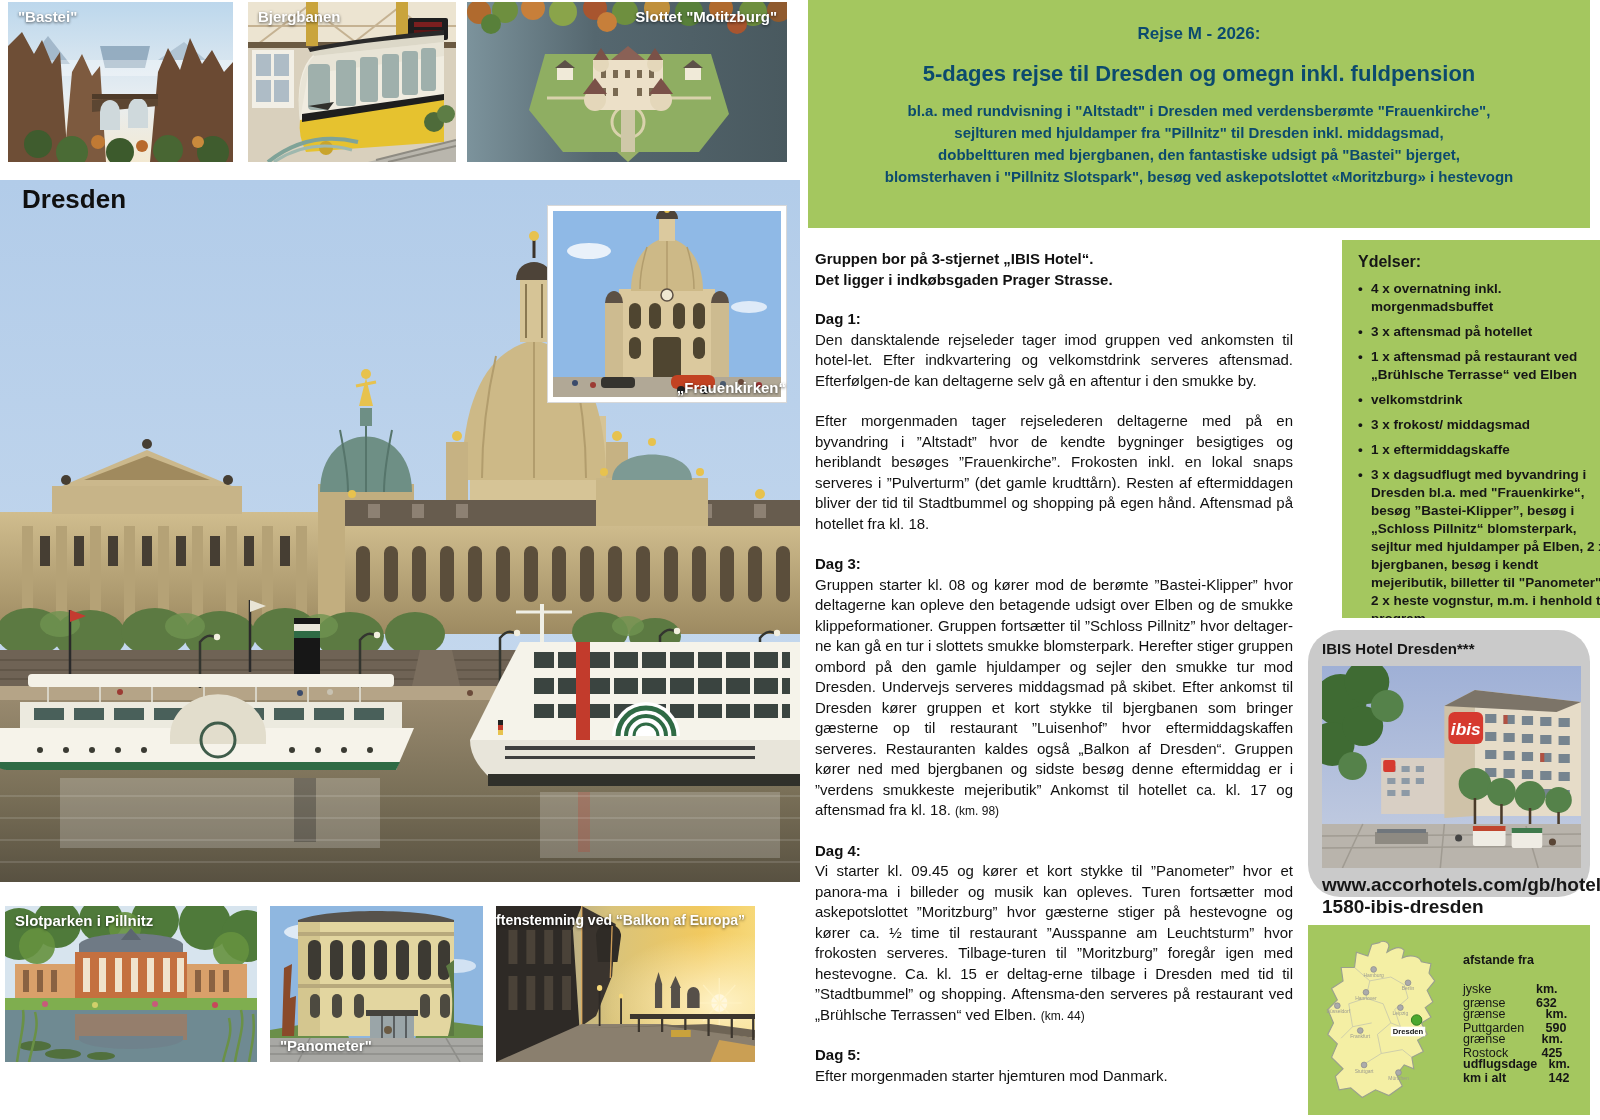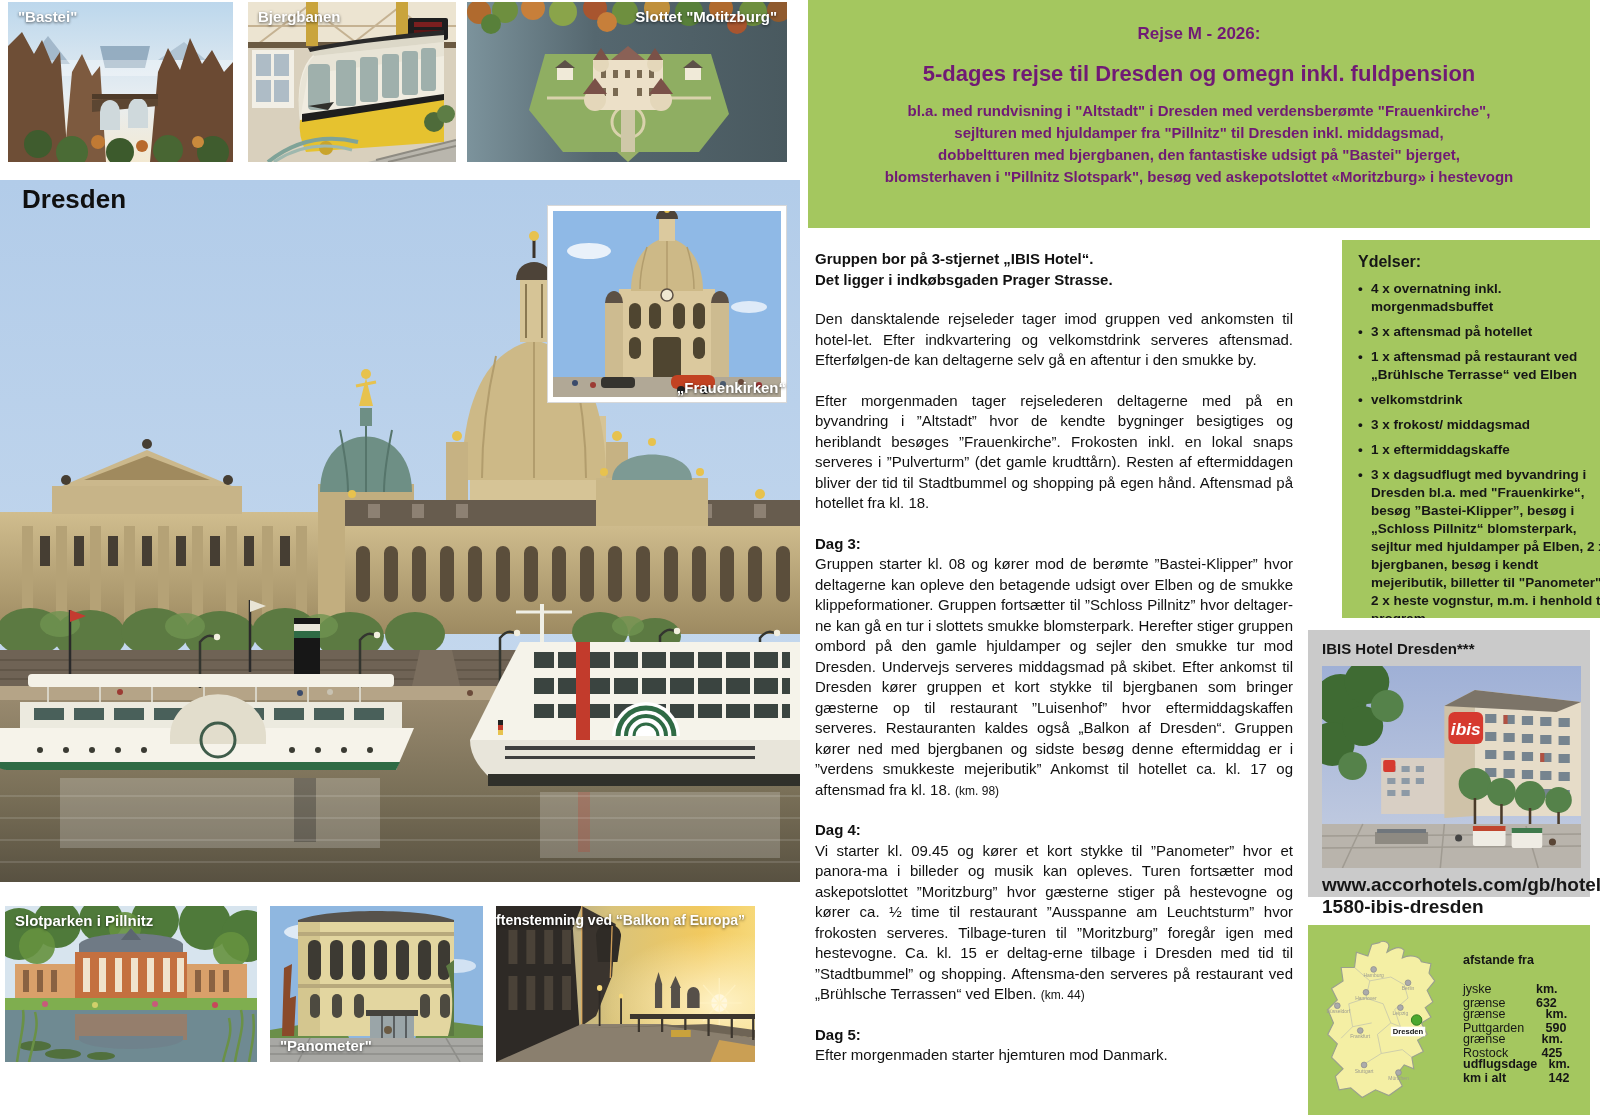--- a/index.html
+++ b/index.html
@@ -26,21 +26,21 @@
   #inset .cap{bottom:6px;right:0;font-size:15px;}
 
   
   #ph-pillnitz{left:5px;top:906px;width:252px;height:156px;}
   #ph-panometer{left:270px;top:906px;width:213px;height:156px;}
   #ph-balkon{left:496px;top:906px;width:259px;height:156px;}
   #ph-balkon .cap{font-size:14px;}
 
   
   #green-header{position:absolute;left:808px;top:0;width:782px;height:228px;
-                background:var(--green);text-align:center;color:#701a75;}
+                background:var(--green);text-align:center;color:#0c4a6e;}
   #green-header .kicker{padding-top:24px;font-size:17px;font-weight:bold;}
   #green-header .title{margin-top:17px;font-size:22px;font-weight:bold;}
   #green-header .sub{margin-top:13px;font-size:15px;font-weight:bold;line-height:22px;}
 
   
   #main-text{position:absolute;left:815px;top:248px;width:478px;font-size:15px;
              line-height:20.5px;text-align:justify;color:#111;}
   #main-text .intro{font-weight:bold;line-height:21px;text-align:left;}
   .section{margin-top:19px;}
   .sec-title{font-weight:bold;}
@@ -49,21 +49,21 @@
   
   #ydelser{position:absolute;left:1310px;top:240px;width:280px;height:378px;
            background:var(--green);box-sizing:border-box;padding:13px 10px 0 16px;overflow:hidden;margin-left:32px;}
   #ydelser .y-title{font-weight:bold;font-size:16px;}
   #ydelser ul{list-style:none;margin:9px 0 0 0;padding:0;}
   #ydelser li{position:relative;padding-left:13px;font-weight:bold;font-size:13.5px;
               line-height:18px;margin-bottom:7px;}
   #ydelser li::before{content:"\2022";position:absolute;left:0;top:0;}
 
   
-  #hotel-box{position:absolute;left:1308px;top:630px;width:282px;height:267px;background:#cacaca;}
+  #hotel-box{position:absolute;left:1308px;top:630px;width:282px;height:267px;background:#cacaca;border-radius:32px;}
   #hotel-box .h-title{position:absolute;left:14px;top:10px;font-weight:bold;font-size:15px;}
   #hotel-photo{position:absolute;left:14px;top:36px;width:259px;height:202px;}
   #hotel-box .h-url{position:absolute;left:14px;top:244px;font-weight:bold;font-size:19px;}
 
   
   #map-box{position:absolute;left:1308px;top:925px;width:282px;height:190px;background:var(--green);}
   #map-svg{position:absolute;left:10px;top:10px;width:138px;height:172px;}
   .dist{position:absolute;left:155px;width:118px;font-size:12.5px;display:flex;
         justify-content:space-between;}
   .dist .dv{font-weight:bold;}
@@ -760,20 +760,21 @@
       <div>blomsterhaven i "Pillnitz Slotspark", besøg ved askepotslottet «Moritzburg» i hestevogn</div>
     </div>
   </div>
 
   <div id="main-text">
     <div class="intro">
       <div>Gruppen bor på 3-stjernet „IBIS Hotel“.</div>
       <div>Det ligger i indkøbsgaden Prager Strasse.</div>
     </div>
     <div class="section">
+      <div class="sec-title">Dag 1:</div>
       <div class="sec-body"><span>Den dansktalende rejseleder tager imod gruppen ved ankomsten til hotel-let. Efter indkvartering og velkomstdrink serveres  aftensmad. Efterfølgen-de kan deltagerne selv gå en aftentur i den smukke by.</span> <span class="note"></span></div>
     </div>
     <div class="section">
       <div class="sec-body"><span>Efter morgenmaden tager rejselederen deltagerne med på en byvandring i ”Altstadt” hvor de kendte bygninger besigtiges og heriblandt besøges ”Frauenkirche”. Frokosten inkl. en lokal snaps serveres i ”Pulverturm” (det gamle krudttårn). Resten af eftermiddagen bliver der tid til Stadtbummel og shopping på egen hånd. Aftensmad på hotellet fra kl. 18.</span> <span class="note"></span></div>
     </div>
     <div class="section">
       <div class="sec-title">Dag 3:</div>
       <div class="sec-body"><span>Gruppen starter kl. 08 og kører mod de berømte ”Bastei-Klipper” hvor deltagerne kan opleve den betagende udsigt over Elben og de smukke klippeformationer. Gruppen fortsætter til ”Schloss Pillnitz” hvor deltager-ne kan gå en tur i slottets smukke blomsterpark. Herefter stiger gruppen ombord på den gamle hjuldamper og sejler den smukke tur mod Dresden. Undervejs serveres middagsmad på skibet. Efter ankomst til Dresden kører gruppen et kort stykke til bjergbanen som bringer gæsterne op til restaurant ”Luisenhof” hvor eftermiddagskaffen serveres. Restauranten kaldes også „Balkon af Dresden“. Gruppen kører ned med bjergbanen og sidste besøg denne eftermiddag er i ”verdens smukkeste mejeributik” Ankomst til hotellet ca. kl. 17 og aftensmad fra kl. 18.</span> <span class="note">(km. 98)</span></div>
     </div>
     <div class="section">

